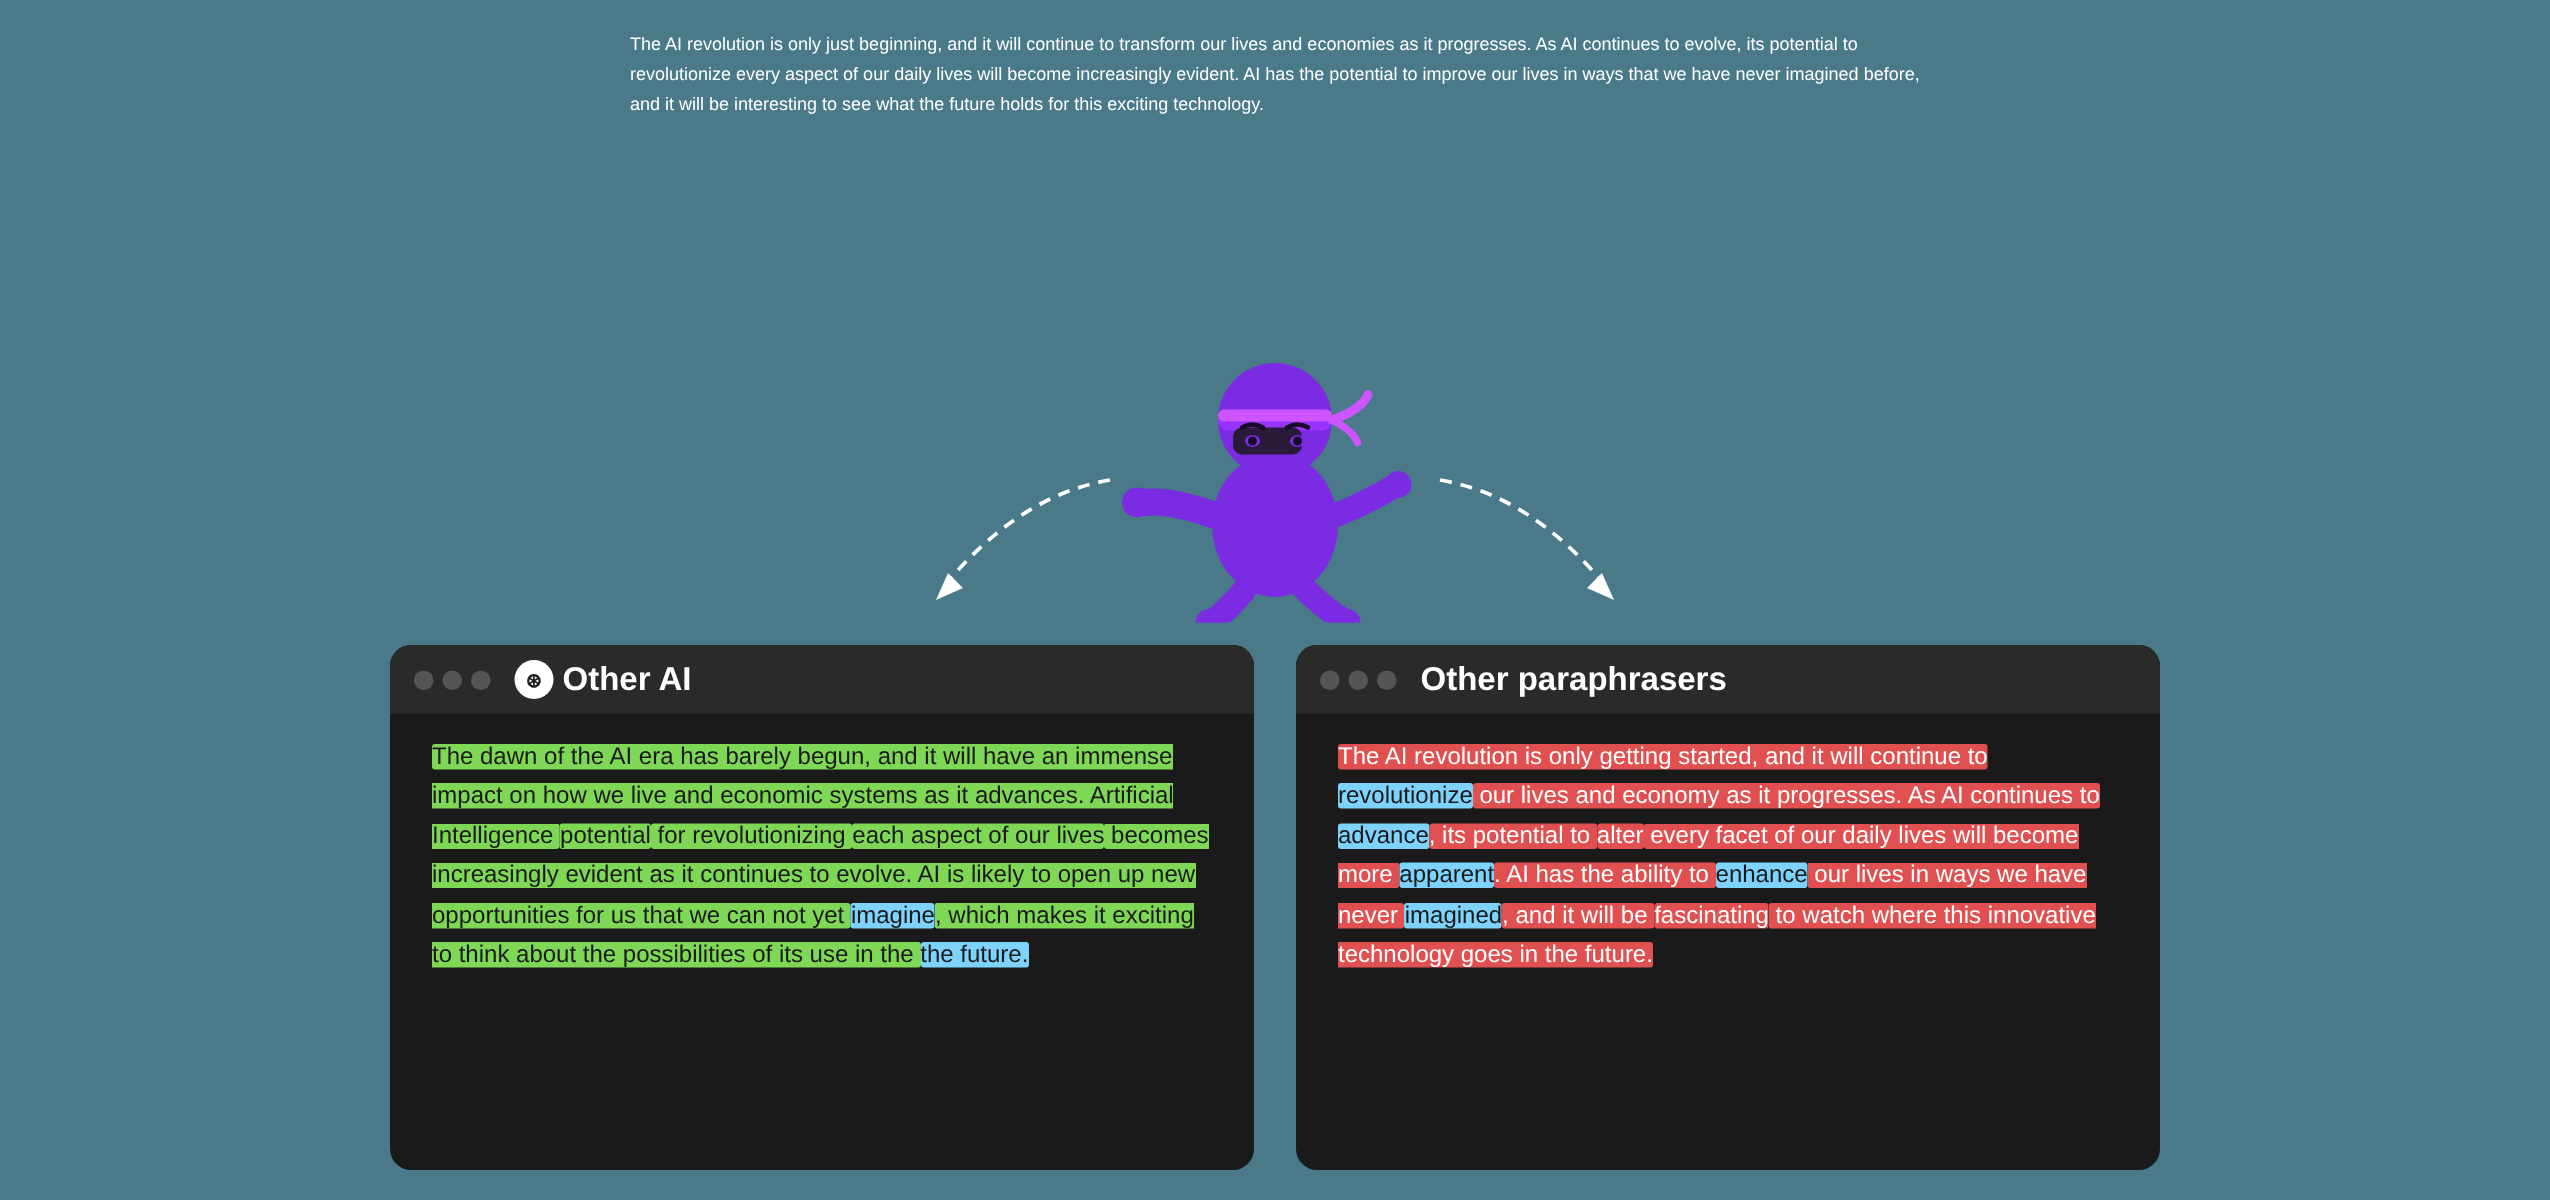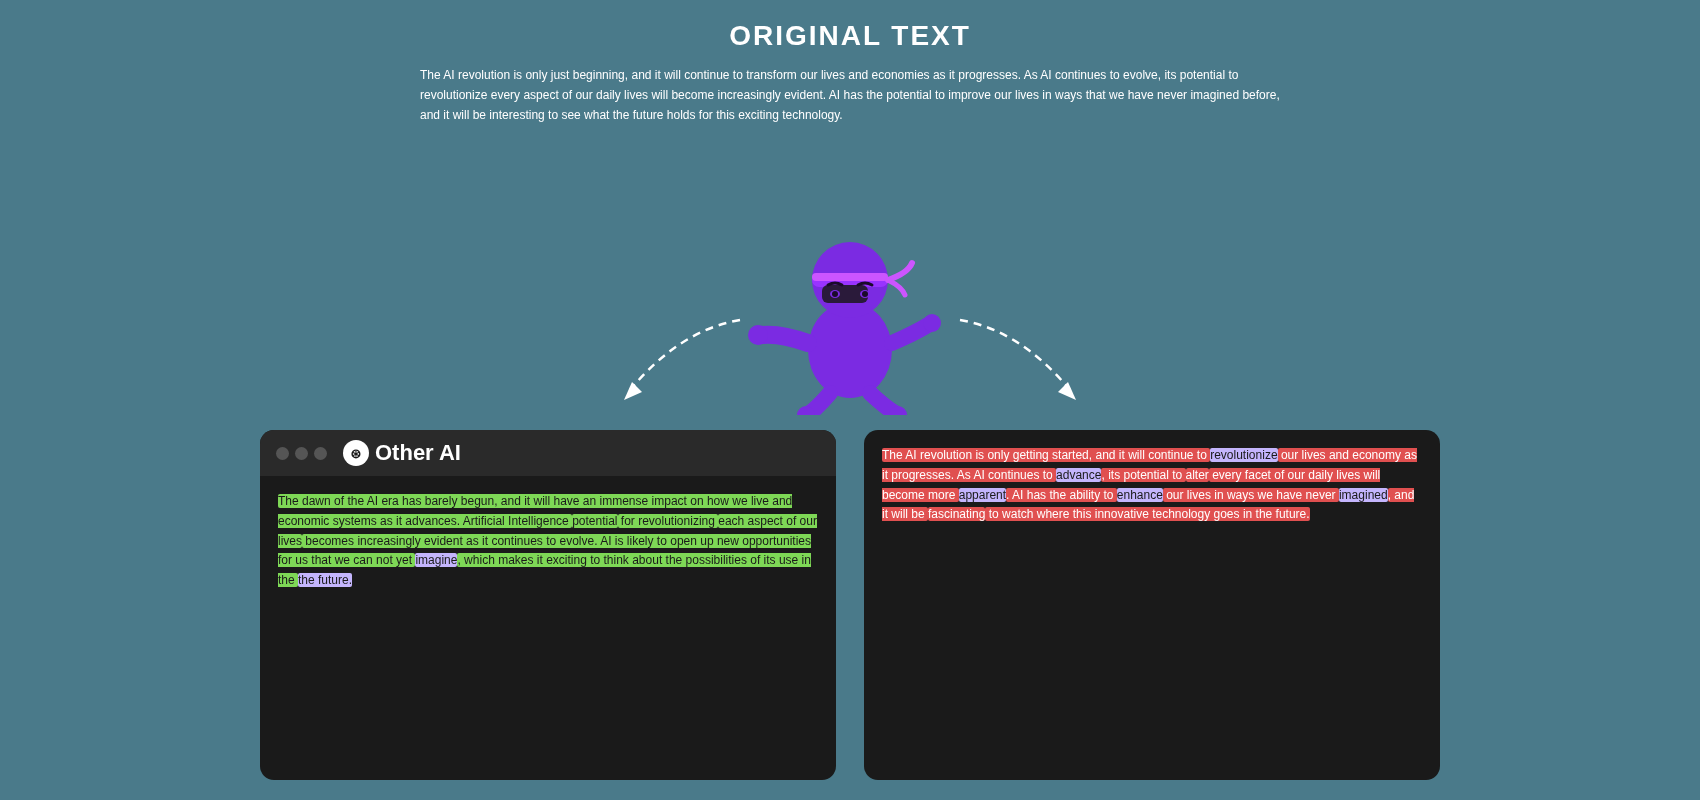--- a/index.html
+++ b/index.html
@@ -100,35 +100,35 @@
       background: white;
       border-radius: 50%;
       width: 26px;
       height: 26px;
       font-size: 13px;
       font-weight: bold;
       color: #1a1a1a;
     }
 
     .panel-content {
-      padding: 16px 18px;
-      font-size: 12px;
+      padding: 16px 28px;
+      font-size: 16px;
       line-height: 1.65;
       color: white;
     }
 
     
     .hl-green {
       background-color: #7ed856;
       color: #1a1a1a;
       border-radius: 2px;
     }
 
     .hl-yellow {
-      background-color: #c4b5fd;
+      background-color: #7dd3fc;
       color: #1a1a1a;
       border-radius: 2px;
     }
 
     .hl-red {
       background-color: #e05050;
       color: white;
       border-radius: 2px;
     }
 
@@ -161,21 +161,20 @@
       height: 100px;
       z-index: 5;
     }
   </style>
 </head>
 <body>
 
 <div class="page-container">
 
   <div class="original-text-section">
-    <h1 class="original-text-title">ORIGINAL TEXT</h1>
     <p class="original-text-body">The AI revolution is only just beginning, and it will continue to transform our lives and economies as it progresses. As AI continues to evolve, its potential to revolutionize every aspect of our daily lives will become increasingly evident. AI has the potential to improve our lives in ways that we have never imagined before, and it will be interesting to see what the future holds for this exciting technology.</p>
   </div>
 
   <div class="ninja-container">
     <svg viewBox="0 0 220 220" width="220" height="220" xmlns="http://www.w3.org/2000/svg">
 
       <ellipse cx="110" cy="155" rx="42" ry="48" fill="#7b2be2"></ellipse>
 
       <circle cx="110" cy="85" r="38" fill="#7b2be2"></circle>
 
@@ -233,20 +232,30 @@
           <span class="netus-logo">⊛</span>
           <span>Other AI</span>
         </div>
       </div>
       <div class="panel-content">
         <span class="hl-green">The dawn of the AI era has barely begun, and it will have an immense impact on how we live and economic systems as it advances. Artificial Intelligence </span><span class="hl-green">potential</span><span class="hl-green"> for revolutionizing </span><span class="hl-green">each aspect of our lives</span><span class="hl-green"> becomes increasingly evident as it continues to evolve. AI is likely to open up new opportunities for us that we can not yet </span><span class="hl-yellow">imagine</span><span class="hl-green">, which makes it exciting to think about the possibilities of its use in the </span><span class="hl-yellow">the future.</span>
       </div>
     </div>
 
     <div class="panel">
+      <div class="panel-titlebar">
+        <div class="traffic-lights">
+          <div class="tl"></div>
+          <div class="tl"></div>
+          <div class="tl"></div>
+        </div>
+        <div class="panel-title">
+          <span>Other paraphrasers</span>
+        </div>
+      </div>
       <div class="panel-content">
         <span class="hl-red">The AI revolution is only getting started, and it will continue to </span><span class="hl-yellow">revolutionize</span><span class="hl-red"> our lives and economy as it progresses. As AI continues to </span><span class="hl-yellow">advance</span><span class="hl-red">, its potential to </span><span class="hl-red">alter</span><span class="hl-red"> every facet of our daily lives will become more </span><span class="hl-yellow">apparent</span><span class="hl-red">. AI has the ability to </span><span class="hl-yellow">enhance</span><span class="hl-red"> our lives in ways we have never </span><span class="hl-yellow">imagined</span><span class="hl-red">, and it will be </span><span class="hl-red">fascinating</span><span class="hl-red"> to watch where this innovative technology goes in the future.</span>
       </div>
     </div>
 
   </div>
 
 </div>
 
 </body></html>

